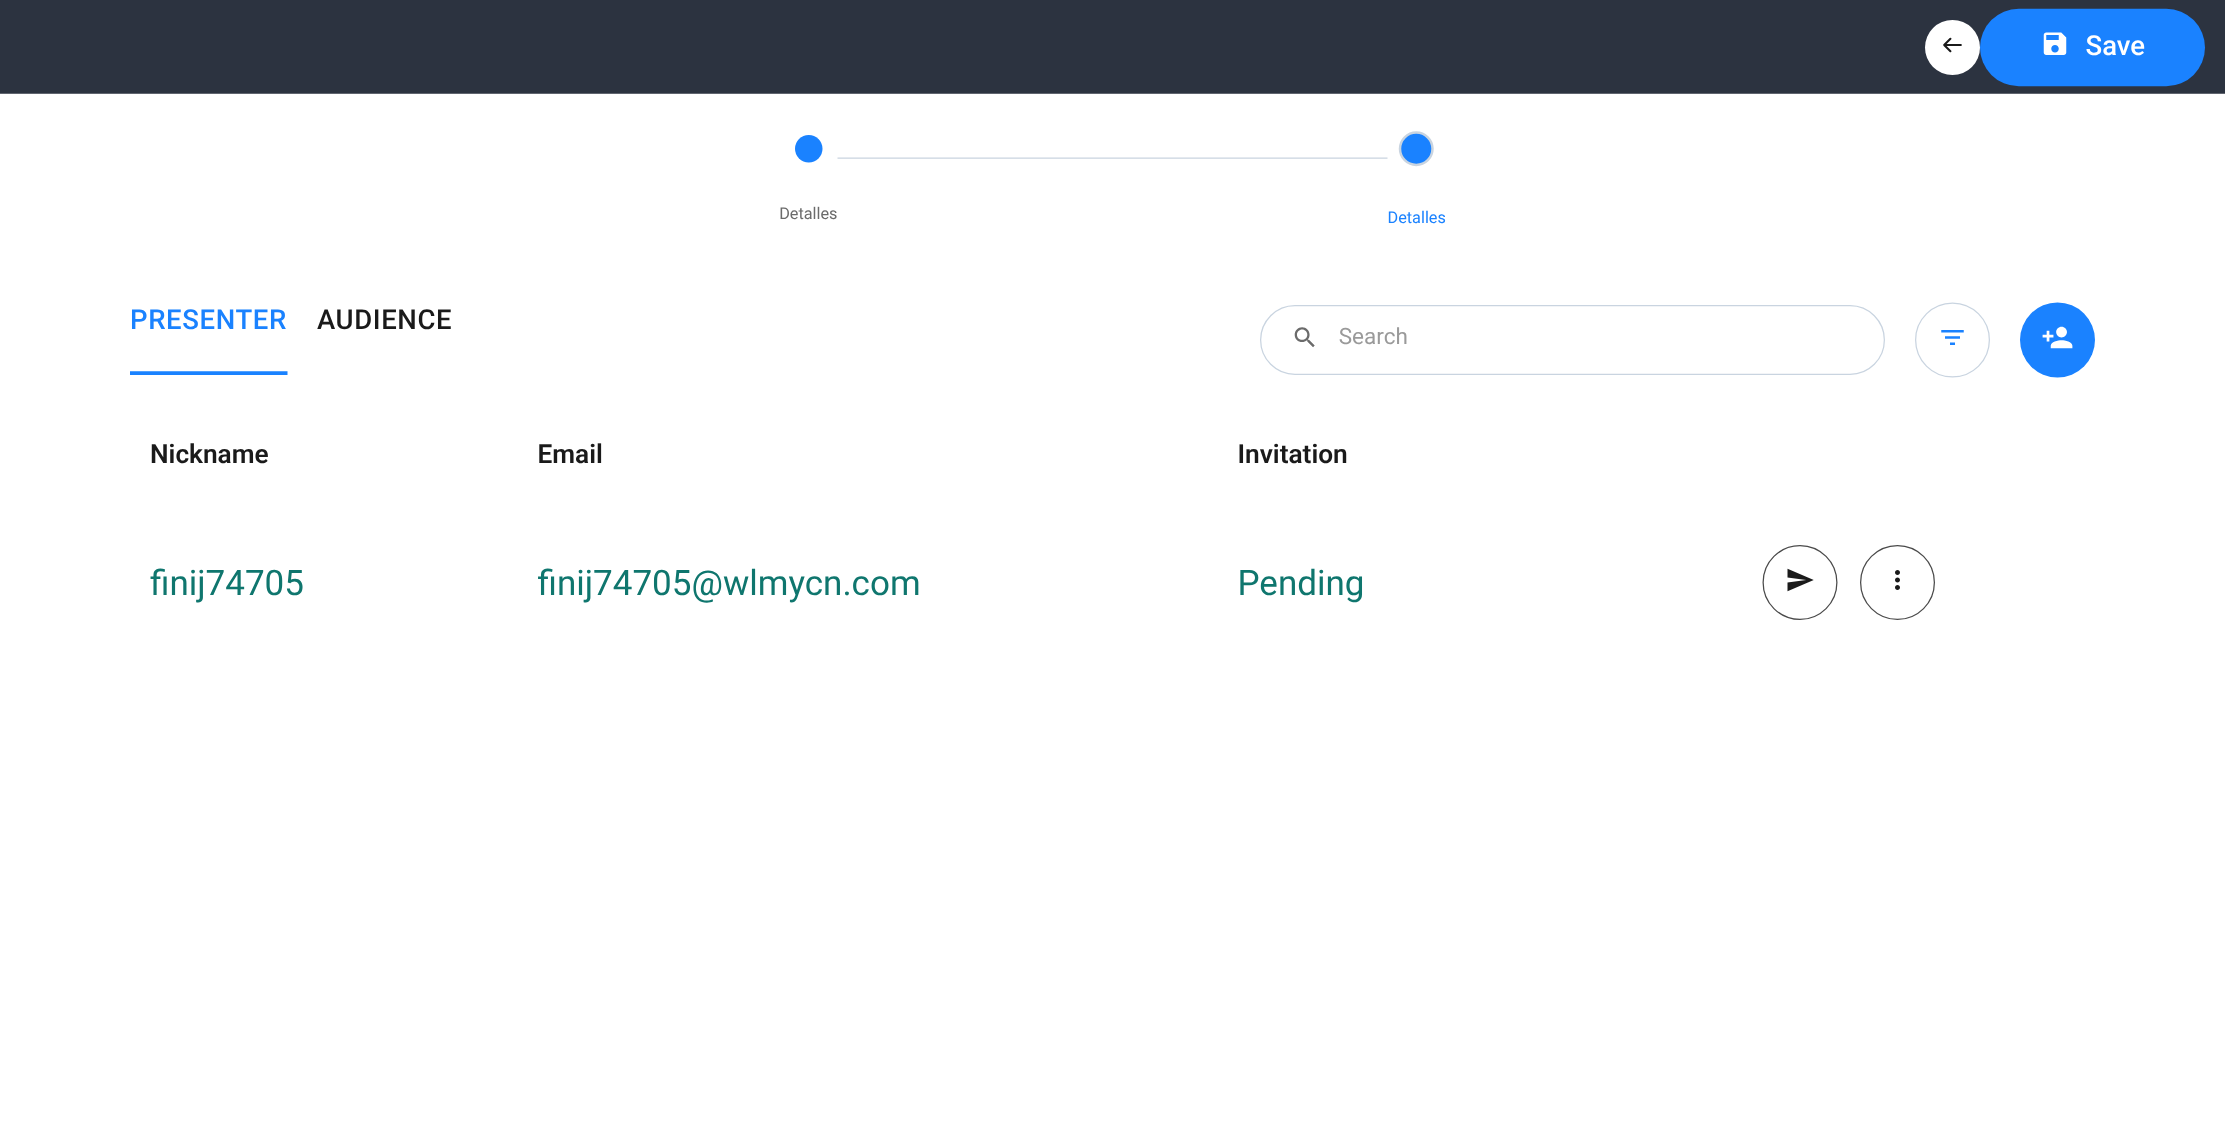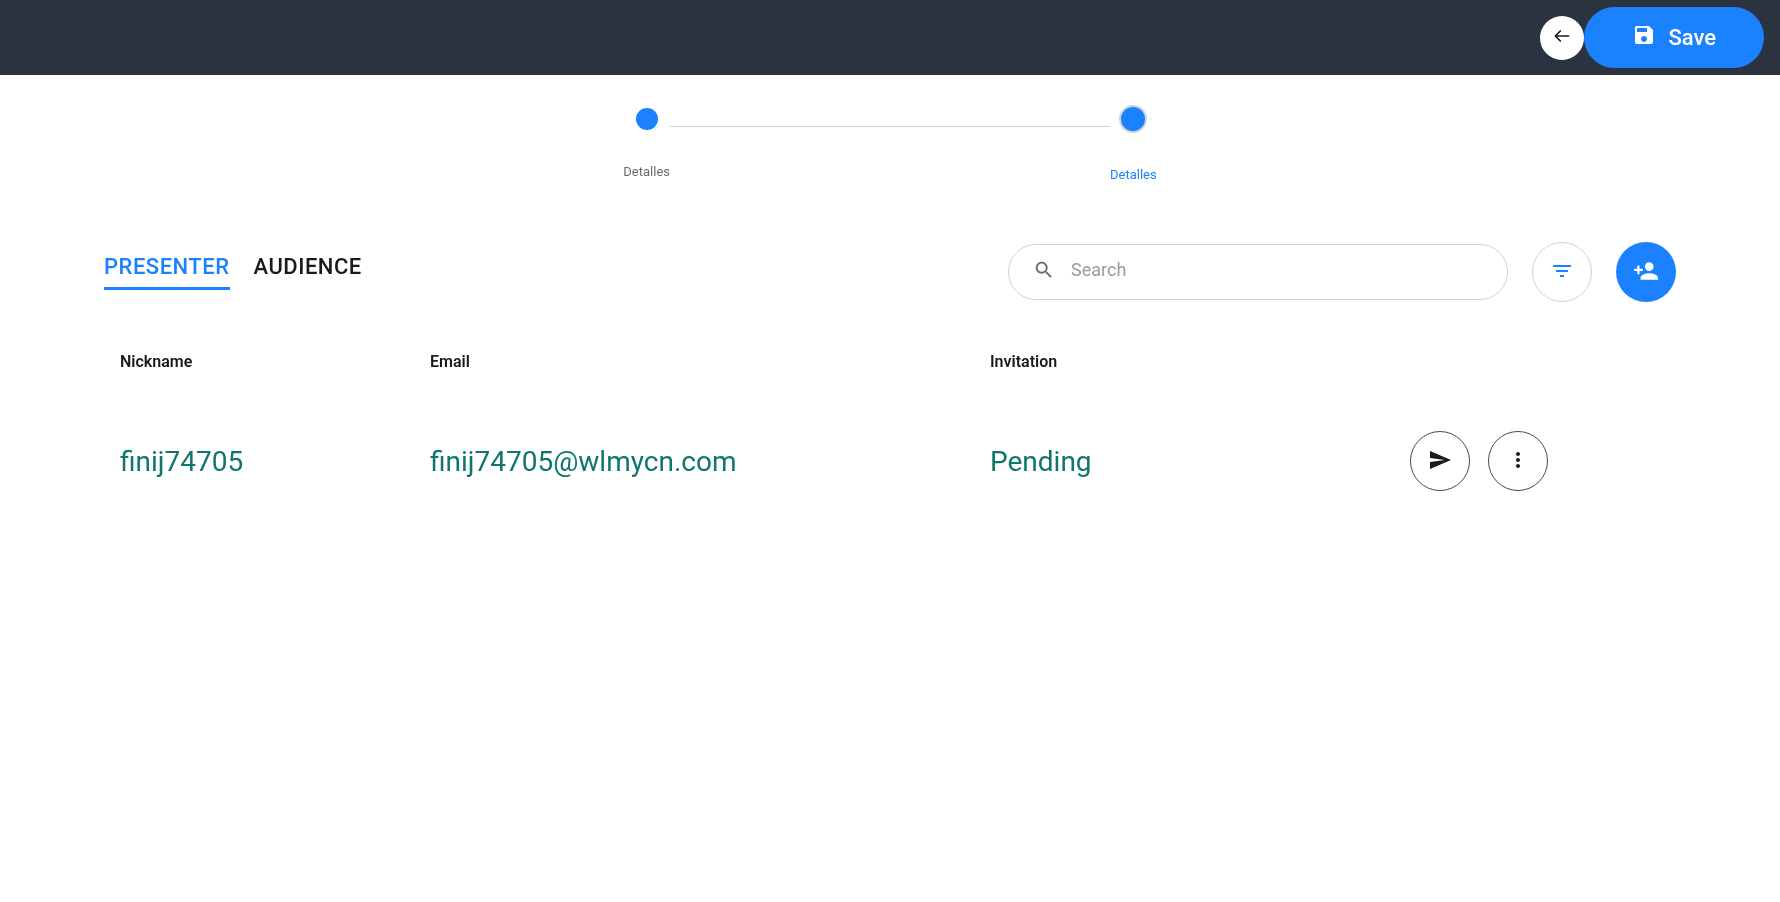--- a/index.html
+++ b/index.html
@@ -122,21 +122,21 @@
 
     .tabs {
       display: flex;
       gap: 24px;
     }
 
     .tab {
       font-size: 22px;
       font-weight: 500;
       letter-spacing: 0.5px;
-      padding-bottom: 8px;
+      padding-bottom: 28px;
       cursor: pointer;
       color: #1a1a1a;
       border-bottom: 3px solid transparent;
     }
 
     .tab.active {
       color: #1a82ff;
       border-bottom-color: #1a82ff;
     }
 
@@ -186,21 +186,21 @@
     }
 
     .table-header {
       display: grid;
       grid-template-columns: 310px 560px 420px 1fr;
       padding: 0 16px;
       margin-bottom: 40px;
     }
 
     .table-header-cell {
-      font-size: 16px;
+      font-size: 21px;
       font-weight: 600;
       color: #1a1a1a;
     }
 
     .table-row {
       display: grid;
       grid-template-columns: 310px 560px 420px 1fr;
       padding: 20px 16px;
       align-items: center;
     }

